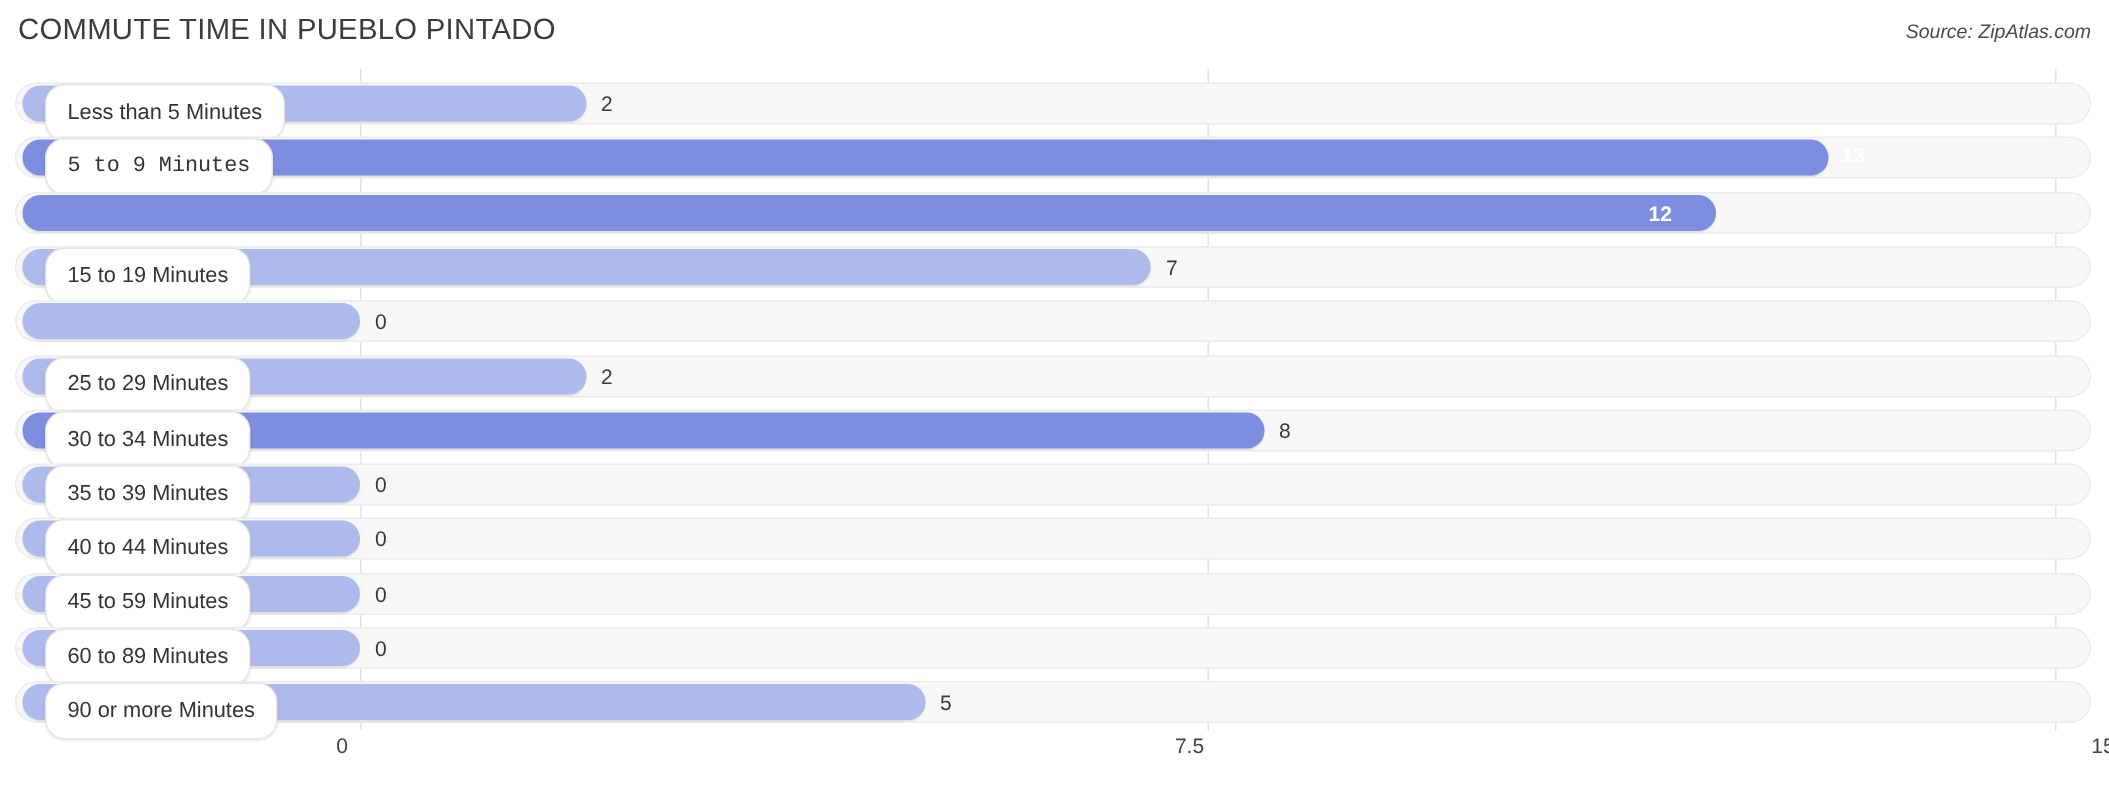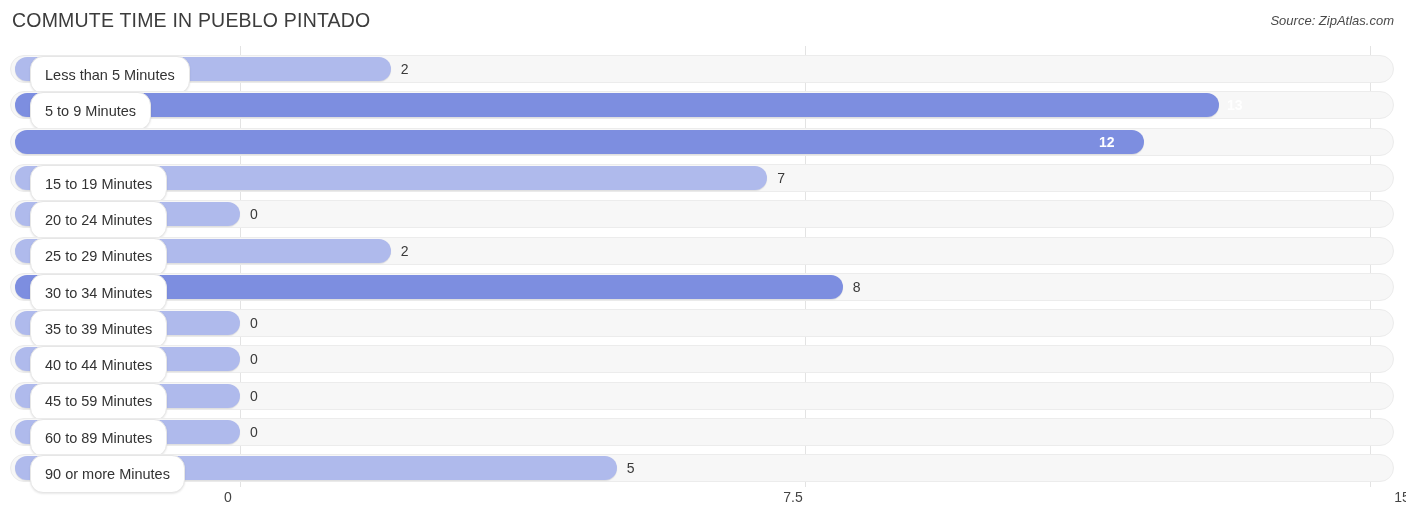--- a/index.html
+++ b/index.html
@@ -176,21 +176,21 @@
       </div>
     <div class="rows" id="rows">
         <div class="row" style="top: 9px;">
           <div class="track"></div>
           <div class="bar light" style="width: 375.667px;"></div>
           <div class="cat-pill">
             <span class="cat-label">Less than 5 Minutes</span>
           </div>
           <div class="value-out" style="left: 390.667px;">2</div>
         </div>
-        <div class="row" style="top: 45.3px;">
+        <div class="row" style="top: 45.3px; font-family: Liberation Mono, monospace;">
           <div class="track"></div>
           <div class="bar dark" style="width: 1204.33px;"></div>
           <div class="cat-pill">
             <span class="cat-label">5 to 9 Minutes</span>
           </div>
           <div class="value-in" style="left: 1217px;">13</div>
         </div>
         <div class="row" style="top: 81.6px;">
           <div class="track"></div>
           <div class="bar dark" style="width: 1129px;"></div>
@@ -200,23 +200,20 @@
           <div class="track"></div>
           <div class="bar light" style="width: 752.333px;"></div>
           <div class="cat-pill">
             <span class="cat-label">15 to 19 Minutes</span>
           </div>
           <div class="value-out" style="left: 767.333px;">7</div>
         </div>
         <div class="row" style="top: 154.2px;">
           <div class="track"></div>
           <div class="bar light" style="width: 225px;"></div>
-          <div class="cat-pill">
-            <span class="cat-label">20 to 24 Minutes</span>
-          </div>
           <div class="value-out" style="left: 240px;">0</div>
         </div>
         <div class="row" style="top: 190.5px;">
           <div class="track"></div>
           <div class="bar light" style="width: 375.667px;"></div>
           <div class="cat-pill">
             <span class="cat-label">25 to 29 Minutes</span>
           </div>
           <div class="value-out" style="left: 390.667px;">2</div>
         </div>

